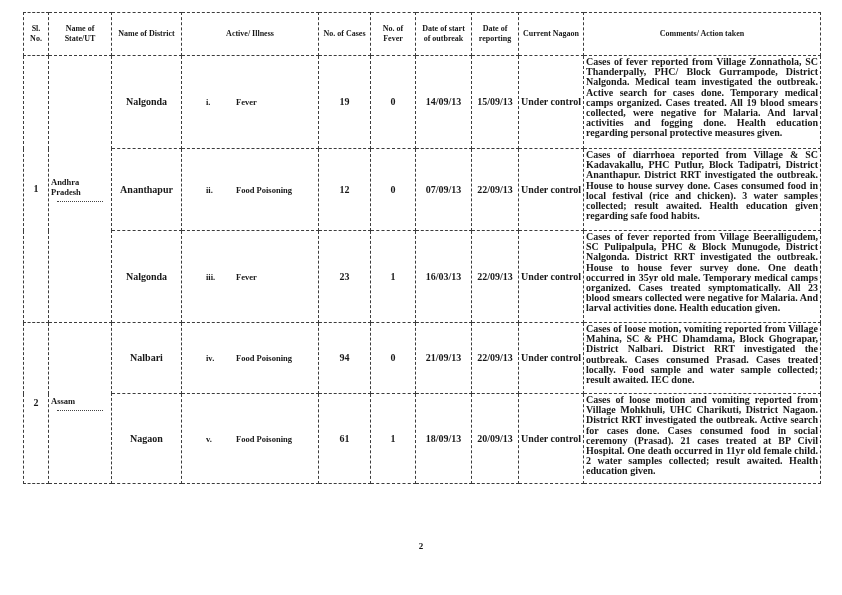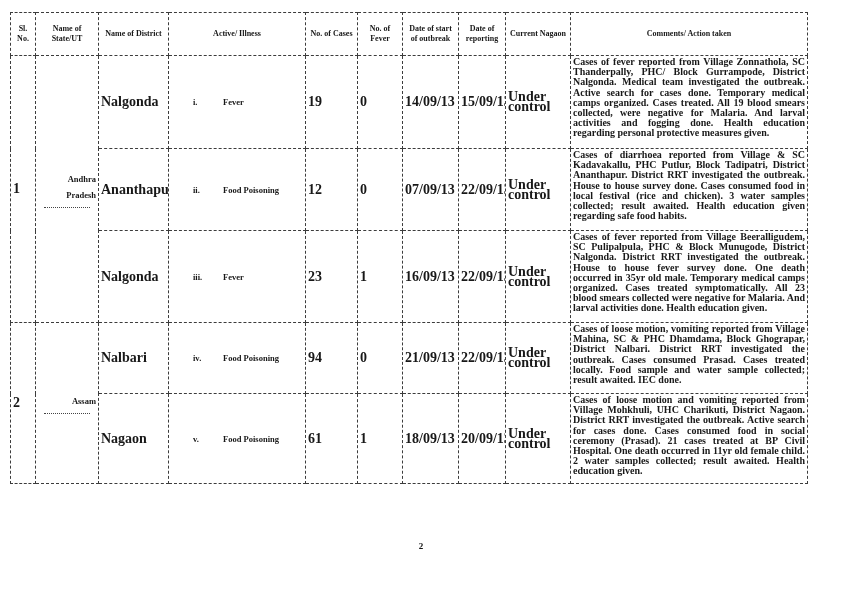--- a/index.html
+++ b/index.html
@@ -11,21 +11,21 @@
     position: relative;
     width: 842px;
     height: 595px;
     background: #ffffff;
     font-family: "Liberation Serif", "DejaVu Serif", serif;
     color: #111111;
     overflow: hidden;
   }
   table.report {
     position: absolute;
-    left: 10px;
+    left: 23px;
     top: 12px;
     width: 797px;
     border-collapse: collapse;
     table-layout: fixed;
   }
   table.report th,
   table.report td {
     border: 1px dashed #3c3c3c;
     padding: 1px 2px;
     font-weight: bold;
@@ -40,29 +40,30 @@
     font-weight: bold;
   }
   tr.header-row { height: 43px; }
   tr.r1 { height: 93px; }
   tr.r2 { height: 82px; }
   tr.r3 { height: 92px; }
   tr.r4 { height: 71px; }
   tr.r5 { height: 90px; }
 
   td.center {
+    text-align: center;
     vertical-align: middle;
-    font-size: 14px;
+    font-size: 10px;
     line-height: 10px;
   }
   td.state-cell { vertical-align: middle; }
   .state-wrap {
-    text-align: right;
+    text-align: left;
     font-size: 8.5px;
-    line-height: 16px;
+    line-height: 10px;
   }
   .state-dots {
     display: block;
     width: 78%;
     margin: 3px auto 0 auto;
     border-bottom: 1px dotted #444444;
     height: 1px;
   }
   td.disease-cell {
     vertical-align: middle;
@@ -170,21 +171,21 @@
     <tr class="r3">
       <td class="center">Nalgonda</td>
       <td class="disease-cell">
         <div class="disease-wrap">
           <span class="disease-numeral">iii.</span>
           <span>Fever</span>
         </div>
       </td>
       <td class="center">23</td>
       <td class="center">1</td>
-      <td class="center">16/09/13</td>
+      <td class="center">16/03/13</td>
       <td class="center">22/09/13</td>
       <td class="center">Under control</td>
       <td class="comments-cell">Cases of fever reported from Village Beeralligudem, SC Pulipalpula, PHC &amp; Block Munugode, District Nalgonda. District RRT investigated the outbreak. House to house fever survey done. One death occurred in 35yr old male. Temporary medical camps organized. Cases treated symptomatically. All 23 blood smears collected were negative for Malaria. And larval activities done. Health education given.</td>
     </tr>
 
     <tr class="r4">
       <td class="center" rowspan="2">2</td>
       <td class="state-cell" rowspan="2">
         <div class="state-wrap">
           <span>Assam</span>

